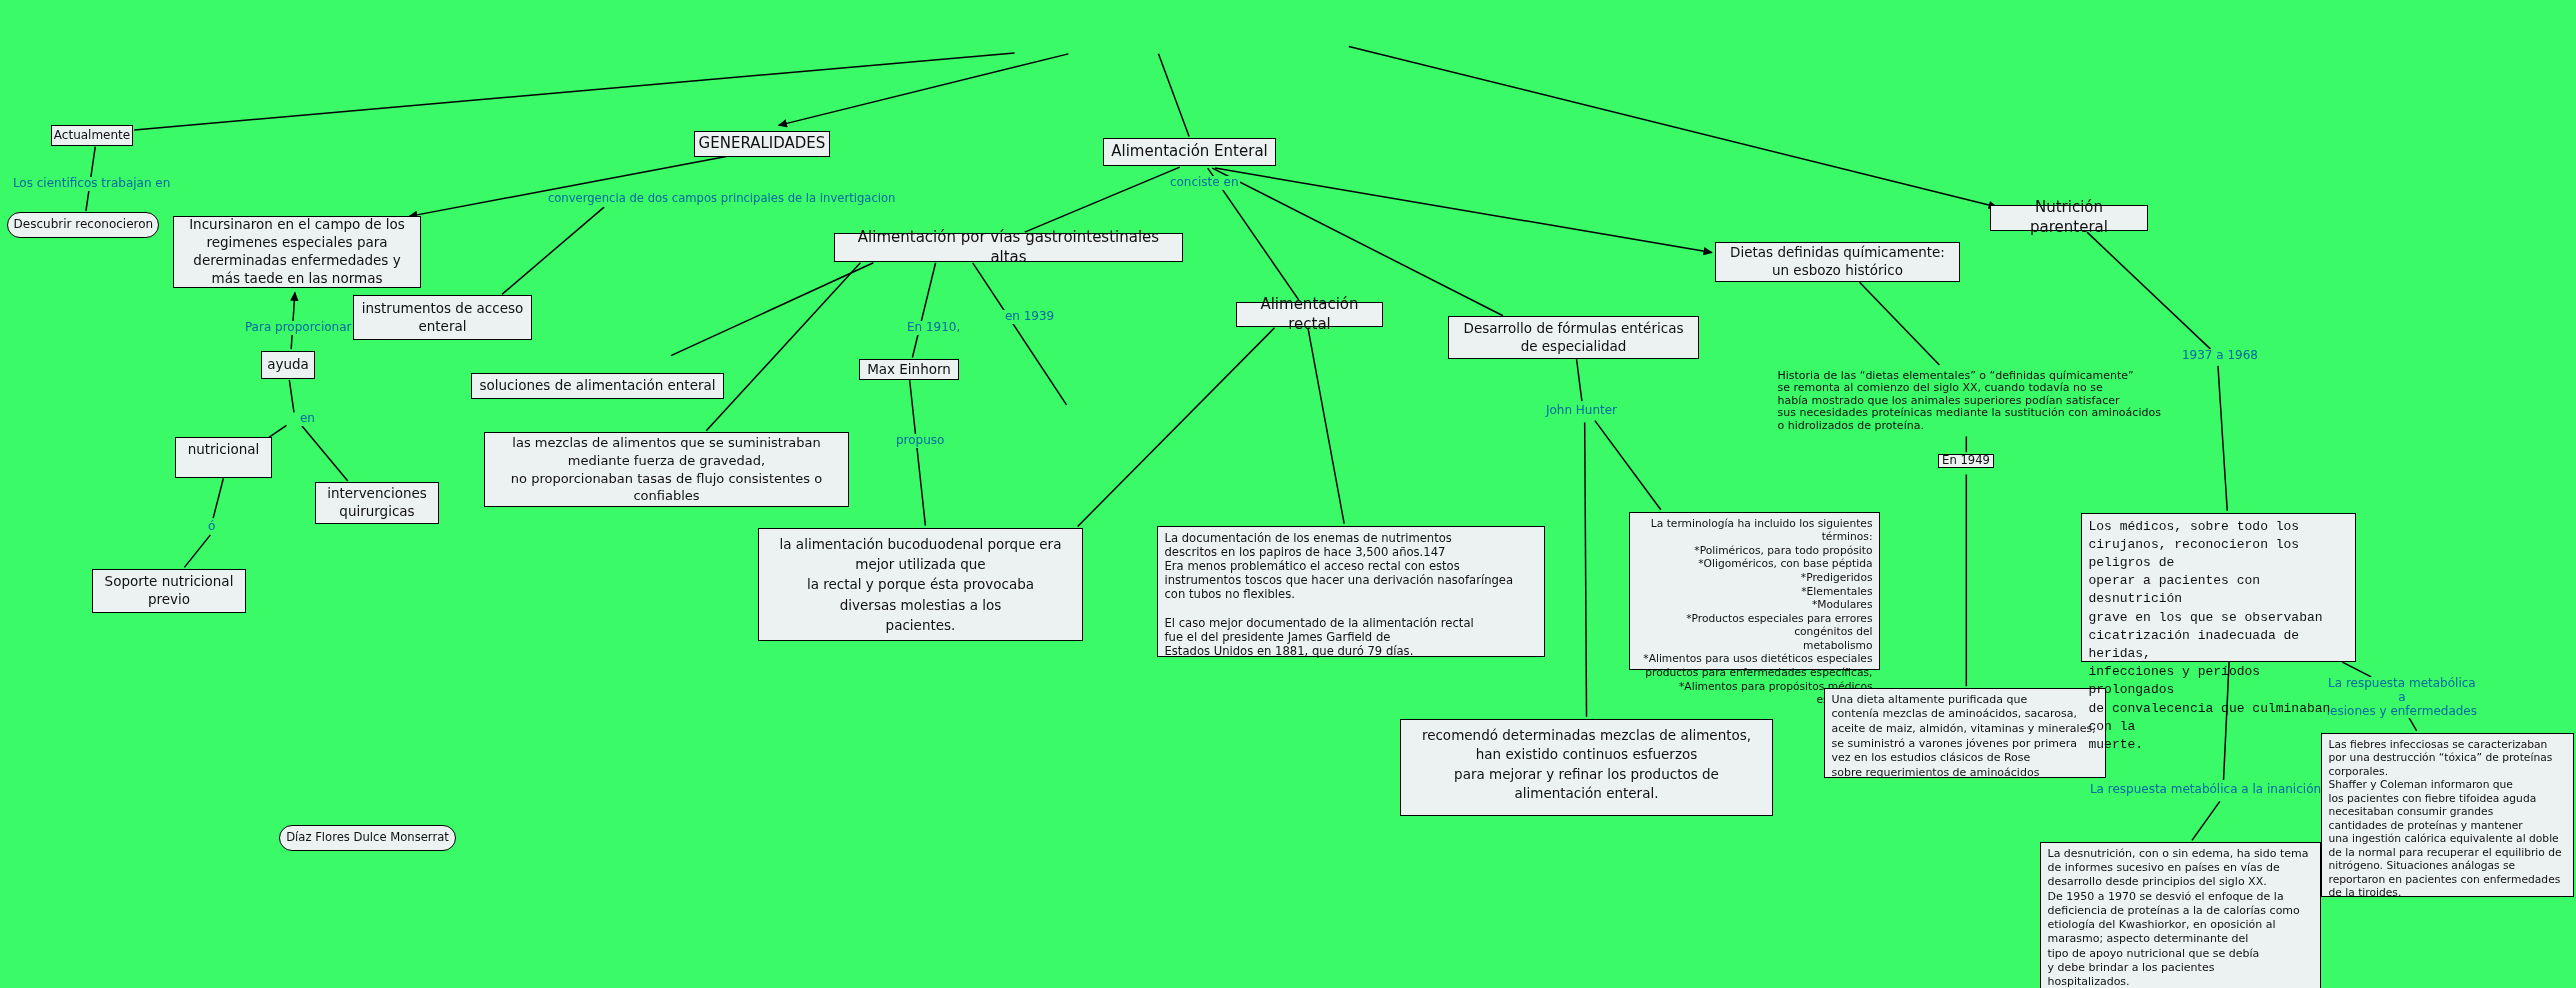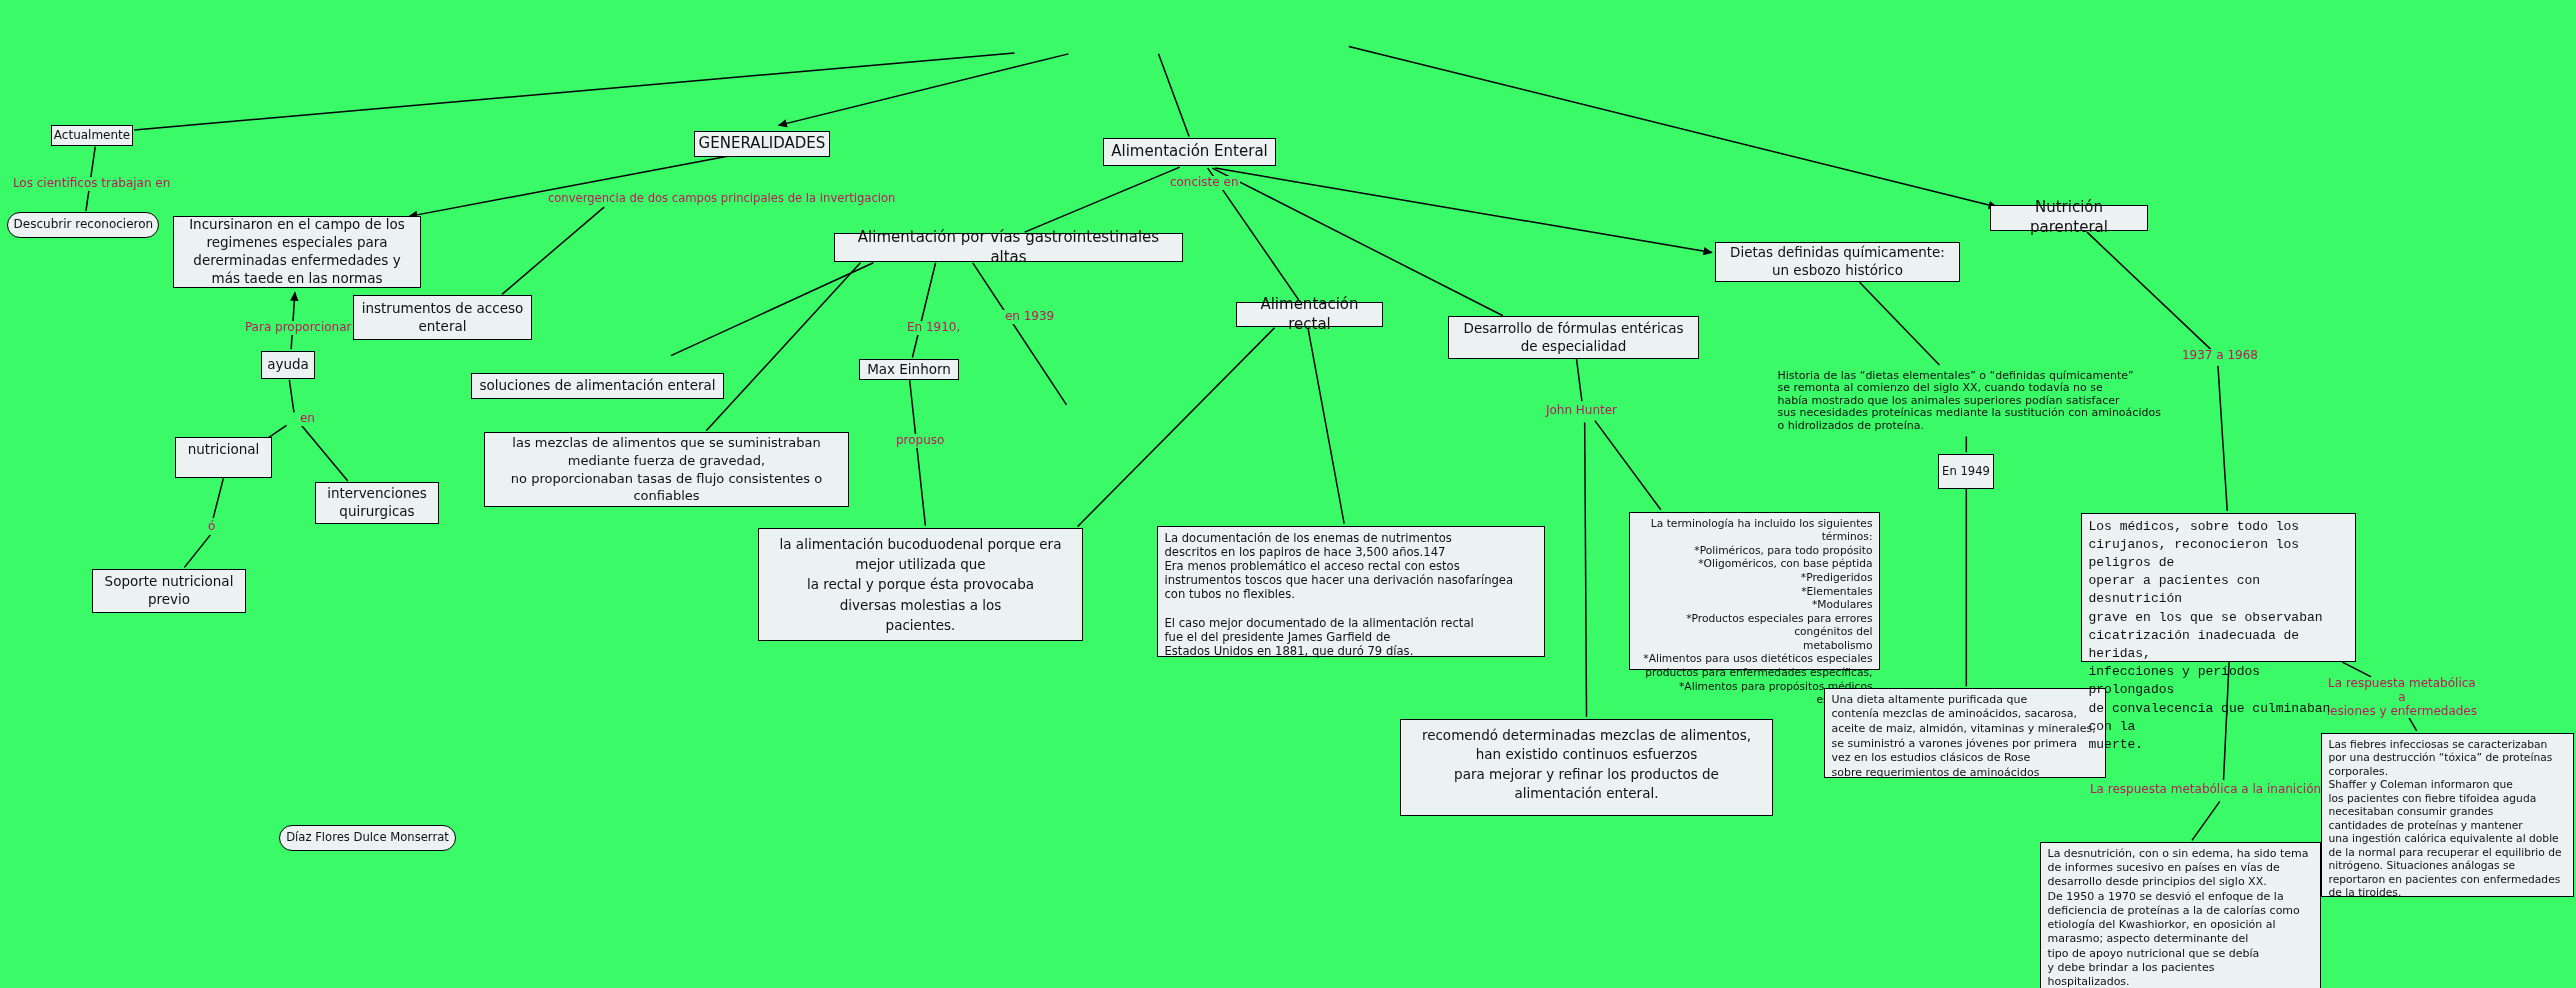--- a/index.html
+++ b/index.html
@@ -18,21 +18,21 @@
     padding:1.9px 15px;box-shadow:0.9px 0.9px 1.9px rgba(0,0,0,.25);
   }
   .rounded{border-radius:13px;}
   .big{font-size:15px;}
   .textbox{
     text-align:left;align-items:flex-start;justify-content:flex-start;
     font-size:11.6px;line-height:1.22;padding:3.7px 6.5px;
   }
   .plain{background:transparent;border:none;}
   .label{
-    position:absolute;z-index:1;background:#3AFA68;color:#be185d;
+    position:absolute;z-index:1;background:#3AFA68;color:#0369a1;
     font-size:12px;line-height:1.15;white-space:pre-line;padding:0 1.9px;
   }
   .top-align{align-items:flex-start;}
 </style>
 </head>
 <body>
 
 <div id="canvas">
 
   <svg id="edges" viewBox="0 0 2773 1064" xmlns="http://www.w3.org/2000/svg">
@@ -159,21 +159,21 @@
 para mejorar y refinar los productos de
 alimentación enteral.</div>
 
   <div class="node" style="left:1715px;top:242px;width:245px;height:40px;">Dietas definidas químicamente:
 un esbozo histórico</div>
   <div class="node plain textbox" style="left:1771px;top:366px;width:409px;height:72px;font-size:11px;line-height:1.14;">Historia de las “dietas elementales” o “definidas químicamente”
  se remonta al comienzo del siglo XX, cuando todavía no se
  había mostrado que los animales superiores podían satisfacer
 sus necesidades proteínicas mediante la sustitución con aminoácidos
  o hidrolizados de proteína.</div>
-  <div class="node" style="left:1938px;top:454px;width:56px;height:35px;font-size:11.6px;">En 1949</div>
+  <div class="node" style="left:1938px;top:454px;width:56px;height:14px;font-size:11.6px;">En 1949</div>
   <div class="node textbox" style="left:1824px;top:688px;width:282px;height:90px;font-size:11px;line-height:1.33;">Una dieta altamente purificada que
 contenía mezclas de aminoácidos, sacarosa,
 aceite de maiz, almidón, vitaminas y minerales,
 se suministró a varones jóvenes por primera
 vez en los estudios clásicos de Rose
 sobre requerimientos de aminoácidos</div>
 
   <div class="node big" style="left:1990px;top:205px;width:158px;height:26px;">Nutrición parenteral</div>
   <div class="label" style="left:2180px;top:349px;">1937 a 1968</div>
 

